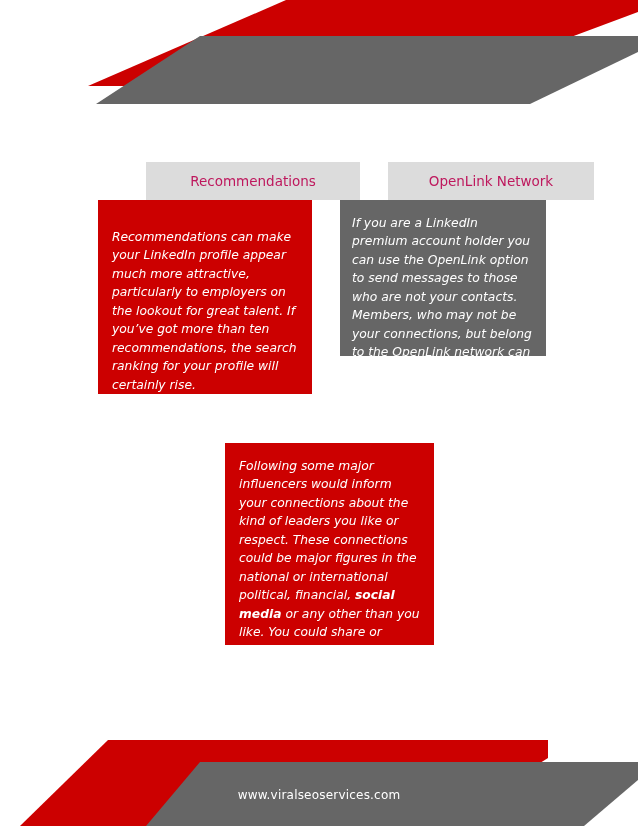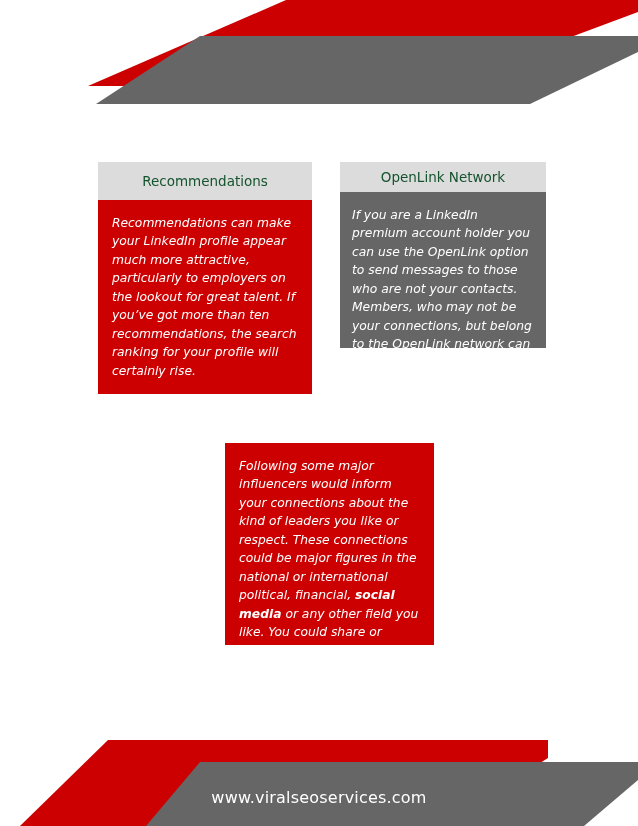--- a/index.html
+++ b/index.html
@@ -61,59 +61,60 @@
     clip-path: polygon(146px 64px, 200px 0px, 638px 0px, 638px 18px, 584px 64px);
   }
 
   .footer-url {
     position: absolute;
     left: 0;
     top: 788px;
     width: 638px;
     text-align: center;
     color: #ffffff;
-    font-size: 16px;
+    font-size: 12px;
     font-family: "DejaVu Sans", "Liberation Sans", sans-serif;
     letter-spacing: 0.2px;
   }
 
   
   .card {
     position: absolute;
   }
   .card-header {
     background: #DCDCDC;
-    color: #14532d;
+    color: #be185d;
     text-align: center;
     font-size: 13.5px;
     font-family: "DejaVu Sans", "Liberation Sans", sans-serif;
     display: flex;
     align-items: center;
     justify-content: center;
     box-sizing: border-box;
+    margin-left: 48px;
   }
   .card-body {
     color: #ffffff;
     font-style: italic;
     font-size: 12.3px;
     line-height: 1.50;
     box-sizing: border-box;
     font-family: "DejaVu Sans", "Liberation Sans", sans-serif;
   }
   .body-red { background: #CC0000; }
   .body-gray { background: #666666; }
 
   
   #card-recommendations { left: 98px; top: 162px; width: 214px; }
   #card-recommendations .card-header { width: 214px; height: 38px; }
-  #card-recommendations .card-body  { width: 214px; height: 194px; padding: 14px 14px 10px 14px; }
+  #card-recommendations .card-body  { width: 214px; height: 194px; padding: 28px 14px 10px 14px; }
 
   
   #card-openlink { left: 340px; top: 162px; width: 206px; }
-  #card-openlink .card-header { width: 206px; height: 30px; }
+  #card-openlink .card-header { width: 206px; height: 38px; }
   #card-openlink .card-body  { width: 206px; height: 156px; padding: 14px 12px 10px 12px; }
 
   
   #card-influencers { left: 217px; top: 443px; width: 217px; }
   #card-influencers .card-header { width: 217px; height: 38px; }
   #card-influencers .card-body  { margin-left: 8px; width: 209px; height: 202px; padding: 14px 12px 10px 14px; }
 
   .bold-italic { font-weight: bold; font-style: italic; }
 </style>
 </head>
@@ -128,21 +129,21 @@
     <div class="card-header">Recommendations</div>
     <div class="card-body body-red">Recommendations can make your LinkedIn profile appear much more attractive, particularly to employers on the lookout for great talent. If you’ve got more than ten recommendations, the search ranking for your profile will certainly rise.</div>
   </div>
 
   <div class="card" id="card-openlink">
     <div class="card-header">OpenLink Network</div>
     <div class="card-body body-gray">If you are a LinkedIn premium account holder you can use the OpenLink option to send messages to those who are not your contacts. Members, who may not be your connections, but belong to the OpenLink network can send you messages and you can do the same too provided you are an OpenLink member as well.</div>
   </div>
 
   <div class="card" id="card-influencers">
-    <div class="card-body body-red"><span>Following some major influencers would inform your connections about the kind of leaders you like or respect. These connections could be major figures in the national or international political, financial, </span><span class="bold-italic">social media</span><span> or any other field you like. You could share or comment on their posts.</span></div>
+    <div class="card-body body-red"><span>Following some major influencers would inform your connections about the kind of leaders you like or respect. These connections could be major figures in the national or international political, financial, </span><span class="bold-italic">social media</span><span> or any other than you like. You could share or comment on their posts.</span></div>
   </div>
 
   <div class="deco deco-bot-red"></div>
   <div class="deco deco-bot-gray"></div>
 
   <div class="footer-url">www.viralseoservices.com</div>
 
 </div>
 
 </body></html>

